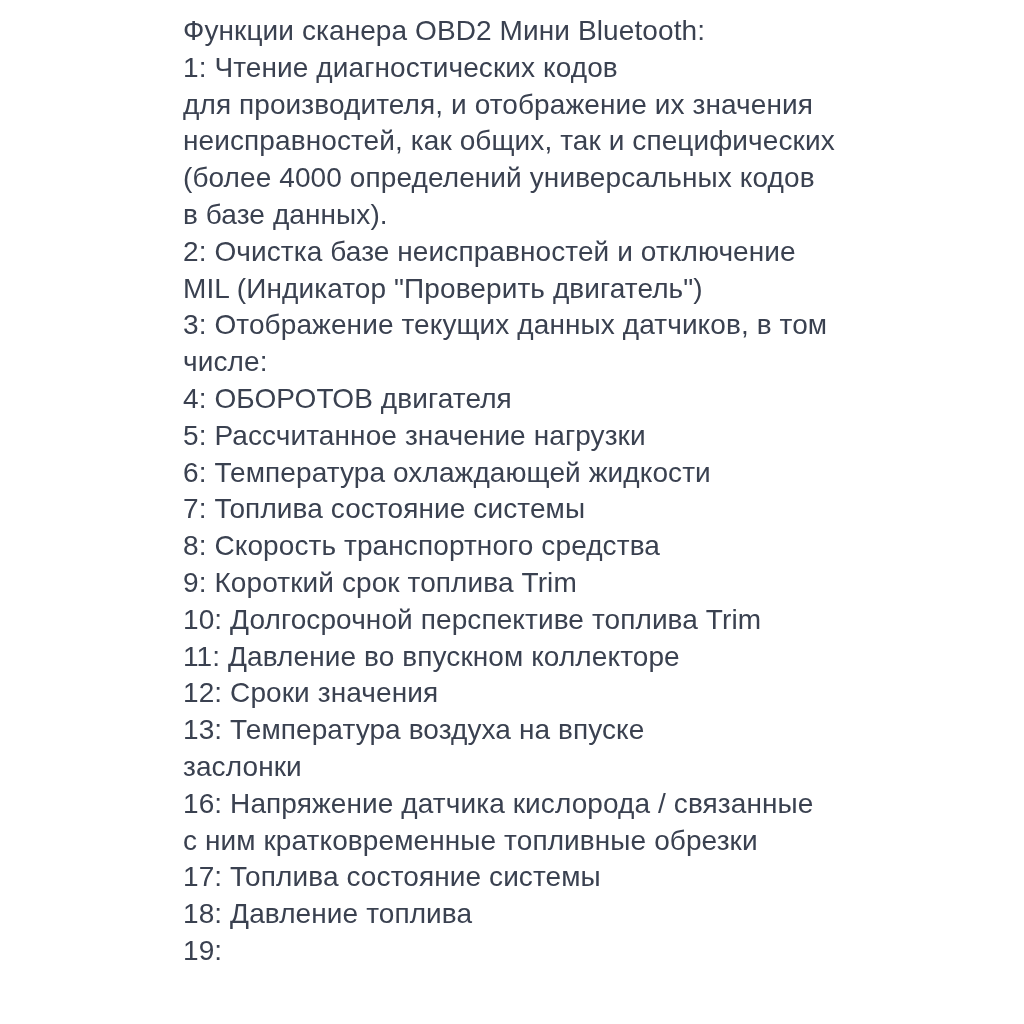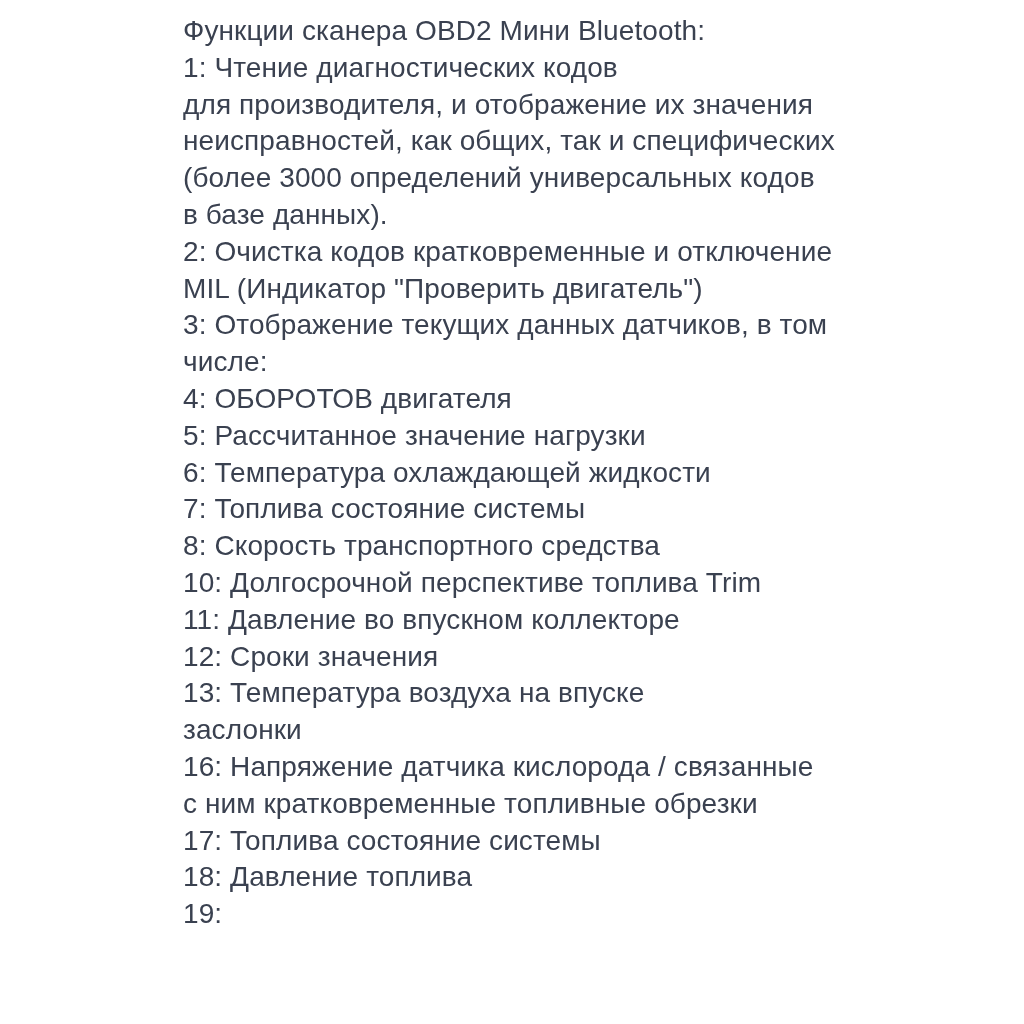--- a/index.html
+++ b/index.html
@@ -28,31 +28,32 @@
 </style>
 </head>
 <body>
 
 <div class="text-block">
   <div class="line">Функции сканера OBD2 Мини Bluetooth:</div>
   <div>
       <div class="line">1: Чтение диагностических кодов</div>
       <div class="line">для производителя, и отображение их значения</div>
       <div class="line">неисправностей, как общих, так и специфических</div>
-      <div class="line">(более 3000 определений универсальных кодов</div>
+      <div class="line">(более 4000 определений универсальных кодов</div>
       <div class="line">в базе данных).</div>
-      <div class="line">2: Очистка кодов кратковременные и отключение</div>
+      <div class="line">2: Очистка базе неисправностей и отключение</div>
       <div class="line">MIL (Индикатор "Проверить двигатель")</div>
       <div class="line">3: Отображение текущих данных датчиков, в том</div>
       <div class="line">числе:</div>
       <div class="line">4: ОБОРОТОВ двигателя</div>
       <div class="line">5: Рассчитанное значение нагрузки</div>
       <div class="line">6: Температура охлаждающей жидкости</div>
       <div class="line">7: Топлива состояние системы</div>
       <div class="line">8: Скорость транспортного средства</div>
+      <div class="line">9: Короткий срок топлива Trim</div>
       <div class="line">10: Долгосрочной перспективе топлива Trim</div>
       <div class="line">11: Давление во впускном коллекторе</div>
       <div class="line">12: Сроки значения</div>
       <div class="line">13: Температура воздуха на впуске</div>
       <div class="line">заслонки</div>
       <div class="line">16: Напряжение датчика кислорода / связанные</div>
       <div class="line">с ним кратковременные топливные обрезки</div>
       <div class="line">17: Топлива состояние системы</div>
       <div class="line">18: Давление топлива</div>
       <div class="line">19:</div>

